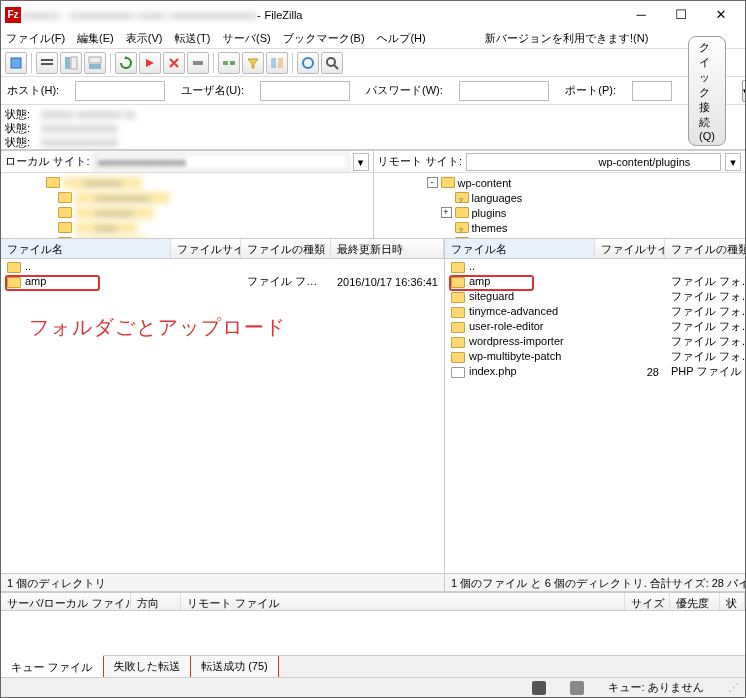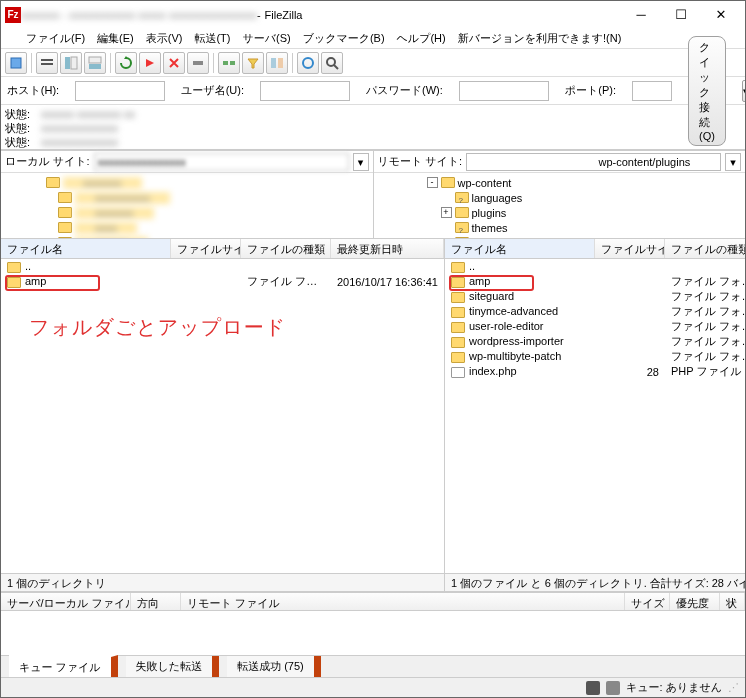--- a/index.html
+++ b/index.html
@@ -3,23 +3,23 @@
 <meta charset="utf-8">
 <style>
 * { margin: 0; padding: 0; box-sizing: border-box; font-family: "MS PGothic", "Meiryo", sans-serif; font-size: 11px; }
 body { background: #fff; width: 746px; height: 698px; border: 1px solid #666; display: flex; flex-direction: column; overflow: hidden; }
 .titlebar { height: 28px; display: flex; align-items: center; padding: 0 4px; background: #fff; }
 .titlebar .icon { width: 16px; height: 16px; background: #c00; color: #fff; font-weight: bold; text-align: center; line-height: 16px; font-size: 10px; }
 .titlebar .title-blur { filter: blur(3px); color: #888; }
 .titlebar .title-app { margin-left: 4px; }
 .titlebar .spacer { flex: 1; }
 .win-btn { width: 40px; height: 28px; text-align: center; line-height: 28px; font-size: 13px; cursor: pointer; }
-.menubar { height: 20px; display: flex; padding: 0 20px; gap: 2px; align-items: center; border-bottom: 1px solid #ddd; }
+.menubar { height: 20px; display: flex; padding: 0 0; gap: 2px; align-items: center; border-bottom: 1px solid #ddd; }
 .menu-item { padding: 2px 5px; cursor: pointer; }
-.menu-upgrade { color: #000; }
+.menu-upgrade { color: #000; margin-left: 47px; }
 .toolbar { height: 28px; display: flex; align-items: center; padding: 2px 4px; gap: 2px; border-bottom: 1px solid #ddd; }
 .tb-btn { width: 22px; height: 22px; border: 1px solid #bbb; border-radius: 2px; background: linear-gradient(#fefefe,#e8e8e8); display: flex; align-items: center; justify-content: center; cursor: pointer; }
 .tb-sep { width: 1px; height: 20px; background: #ccc; margin: 0 2px; }
 .connbar { height: 28px; display: flex; align-items: center; padding: 2px 6px; gap: 16px; border-bottom: 1px solid #ddd; }
 .connbar label { white-space: nowrap; }
 .connbar input { border: 1px solid #bbb; height: 20px; padding: 0 3px; }
 .connbar .btn { border: 1px solid #a0a0a0; background: linear-gradient(#fdfdfd,#e4e4e4); padding: 3px 10px; cursor: pointer; border-radius: 8px; }
 .connbar .dd { border: 1px solid #a0a0a0; background: linear-gradient(#fdfdfd,#e4e4e4); width: 18px; height: 22px; text-align: center; line-height: 20px; cursor: pointer; border-radius: 2px; }
 .log { height: 46px; padding: 2px 4px; border-bottom: 2px solid #ccc; overflow: hidden; }
 .log-row { display: flex; gap: 6px; line-height: 14px; }
@@ -48,23 +48,23 @@
 .row { display: flex; height: 15px; align-items: center; }
 .cell { padding: 0 6px; overflow: hidden; white-space: nowrap; text-overflow: ellipsis; }
 .file-ico { width: 14px; height: 11px; background: #ffd96f; border: 1px solid #c9a33b; border-radius: 1px; display: inline-block; margin-right: 4px; vertical-align: middle; }
 .file-ico.php { background: #fff; border: 1px solid #999; }
 .redbox { position: absolute; border: 2px solid #e03030; border-radius: 3px; pointer-events: none; }
 .anno { position: absolute; color: #e03030; font-size: 20px; font-weight: normal; letter-spacing: 1px; }
 .pane-status { height: 18px; border-top: 1px solid #ccc; padding: 2px 6px; background: #f5f5f5; }
 .queue-head { height: 20px; display: flex; background: linear-gradient(#fdfdfd,#efefef); border-top: 2px solid #ccc; border-bottom: 1px solid #ccc; }
 .queue-body { height: 44px; background: #fff; }
 .tabs { height: 22px; display: flex; border-top: 1px solid #ccc; background: #f0f0f0; }
-.tab { padding: 3px 10px; border-right: 7px solid #c2410c; cursor: pointer; background: #f7f7f7; margin-left: 8px; }
+.tab { padding: 3px 10px; border-right: 1px solid #c2410c; cursor: pointer; background: #f7f7f7; }
 .tab.active { background: #fff; border-top: 2px solid #fff; margin-top: -1px; }
-.statusbar { height: 20px; border-top: 1px solid #ccc; display: flex; align-items: center; justify-content: flex-end; padding: 0 6px; gap: 6px; background: #f0f0f0; }
+.statusbar { height: 20px; border-top: 1px solid #ccc; display: flex; align-items: center; justify-content: flex-end; padding: 0 6px; gap: 24px; background: #f0f0f0; }
 .sb-ico { width: 14px; height: 14px; background: #555; border-radius: 2px; }
 .sb-ico.lock { background: #888; }
 svg { display: block; }
 </style>
 </head>
 <body>
 
 <div class="titlebar">
   <div class="icon">Fz</div>
   <span class="title-blur">xxxxxxx - xxxxxxxxxxxx xxxxx xxxxxxxxxxxxxxxx</span>

